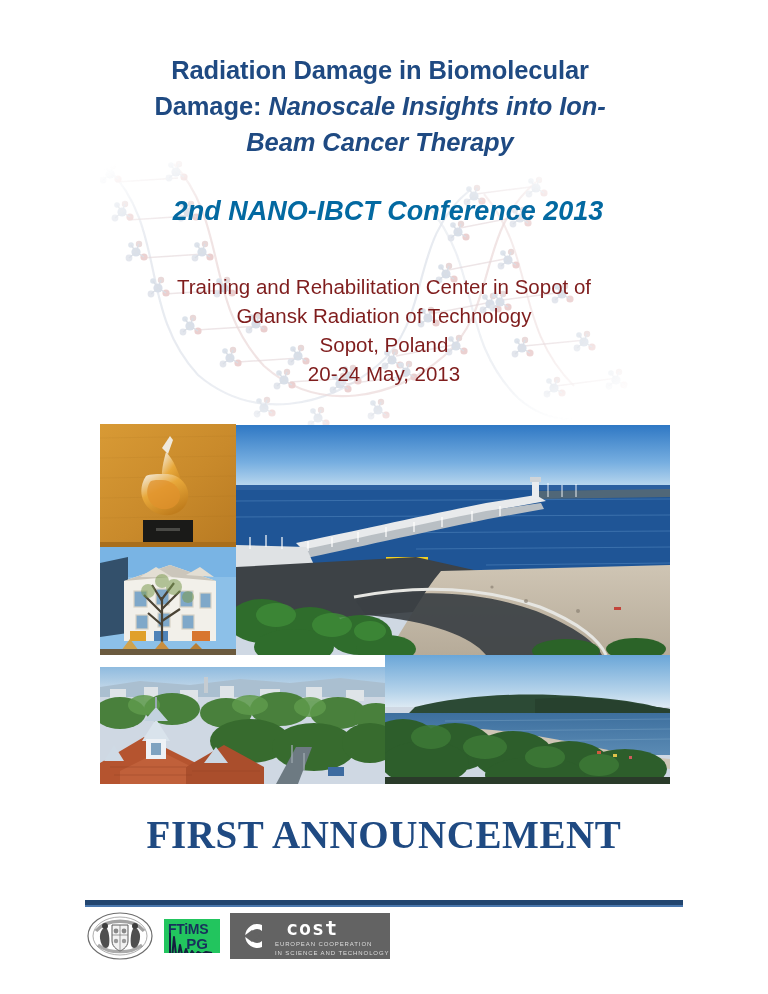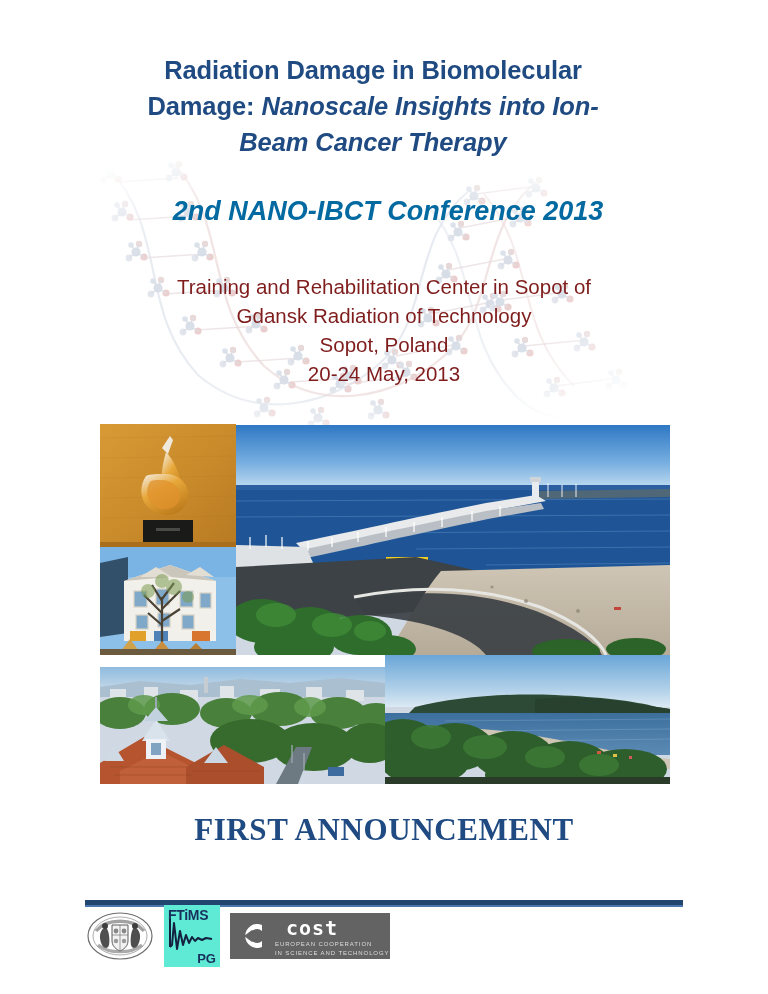--- a/index.html
+++ b/index.html
@@ -23,21 +23,21 @@
     top: 160px;
     width: 580px;
     height: 268px;
     z-index: 0;
     pointer-events: none;
   }
 
   
   #title-block {
     position: absolute;
-    left: 73px;
+    left: 80px;
     top: 52px;
     width: 600px;
     text-align: center;
     z-index: 3;
   }
   .title-line {
     font-size: 25.5px;
     font-weight: bold;
     line-height: 36px;
     color: #1f4a82;
@@ -97,21 +97,21 @@
   #photo-bay       { left: 285px; top: 231px; width: 285px; height: 129px; }
 
   
   #first-announcement {
     position: absolute;
     left: 84px;
     top: 812px;
     width: 600px;
     text-align: center;
     font-family: "Liberation Serif", serif;
-    font-size: 31px;
+    font-size: 39px;
     font-weight: bold;
     letter-spacing: 0.6px;
     color: #1f4a82;
     z-index: 3;
   }
 
   
   #footer-rule {
     position: absolute;
     left: 85px;
@@ -129,21 +129,21 @@
     height: 52px;
     display: flex;
     align-items: center;
     gap: 10px;
     z-index: 3;
   }
   .logo { position: relative; overflow: hidden; }
   .logo svg { display: block; }
 
   #logo-university { width: 68px; height: 50px; }
-  #logo-ftims { width: 56px; height: 62px; background: #5eead4; }
+  #logo-ftims { width: 56px; height: 34px; background: #22c55e; }
   #logo-cost { width: 160px; height: 46px; background: #636363; }
 
   .cost-wordmark {
     position: absolute;
     left: 56px; top: 5px;
     font-family: "DejaVu Sans Mono", monospace;
     font-size: 20px;
     font-weight: bold;
     color: #ffffff;
     letter-spacing: 1px;
@@ -163,23 +163,23 @@
     position: absolute;
     left: 4px; top: 2px;
     font-family: "Liberation Sans", sans-serif;
     font-size: 14px;
     font-weight: bold;
     color: #18305c;
     letter-spacing: -0.3px;
   }
   .ftims-bottom {
     position: absolute;
-    right: 4px; bottom: 1px;
+    right: 12px; bottom: 1px;
     font-family: "Liberation Sans", sans-serif;
-    font-size: 13px;
+    font-size: 15px;
     font-weight: bold;
     color: #18305c;
   }
 </style>
 </head>
 <body>
 
 <svg id="watermark" viewBox="0 0 580 268" preserveAspectRatio="none">
   <defs>
     <radialGradient id="fadeMask" cx="45%" cy="50%" r="62%">

